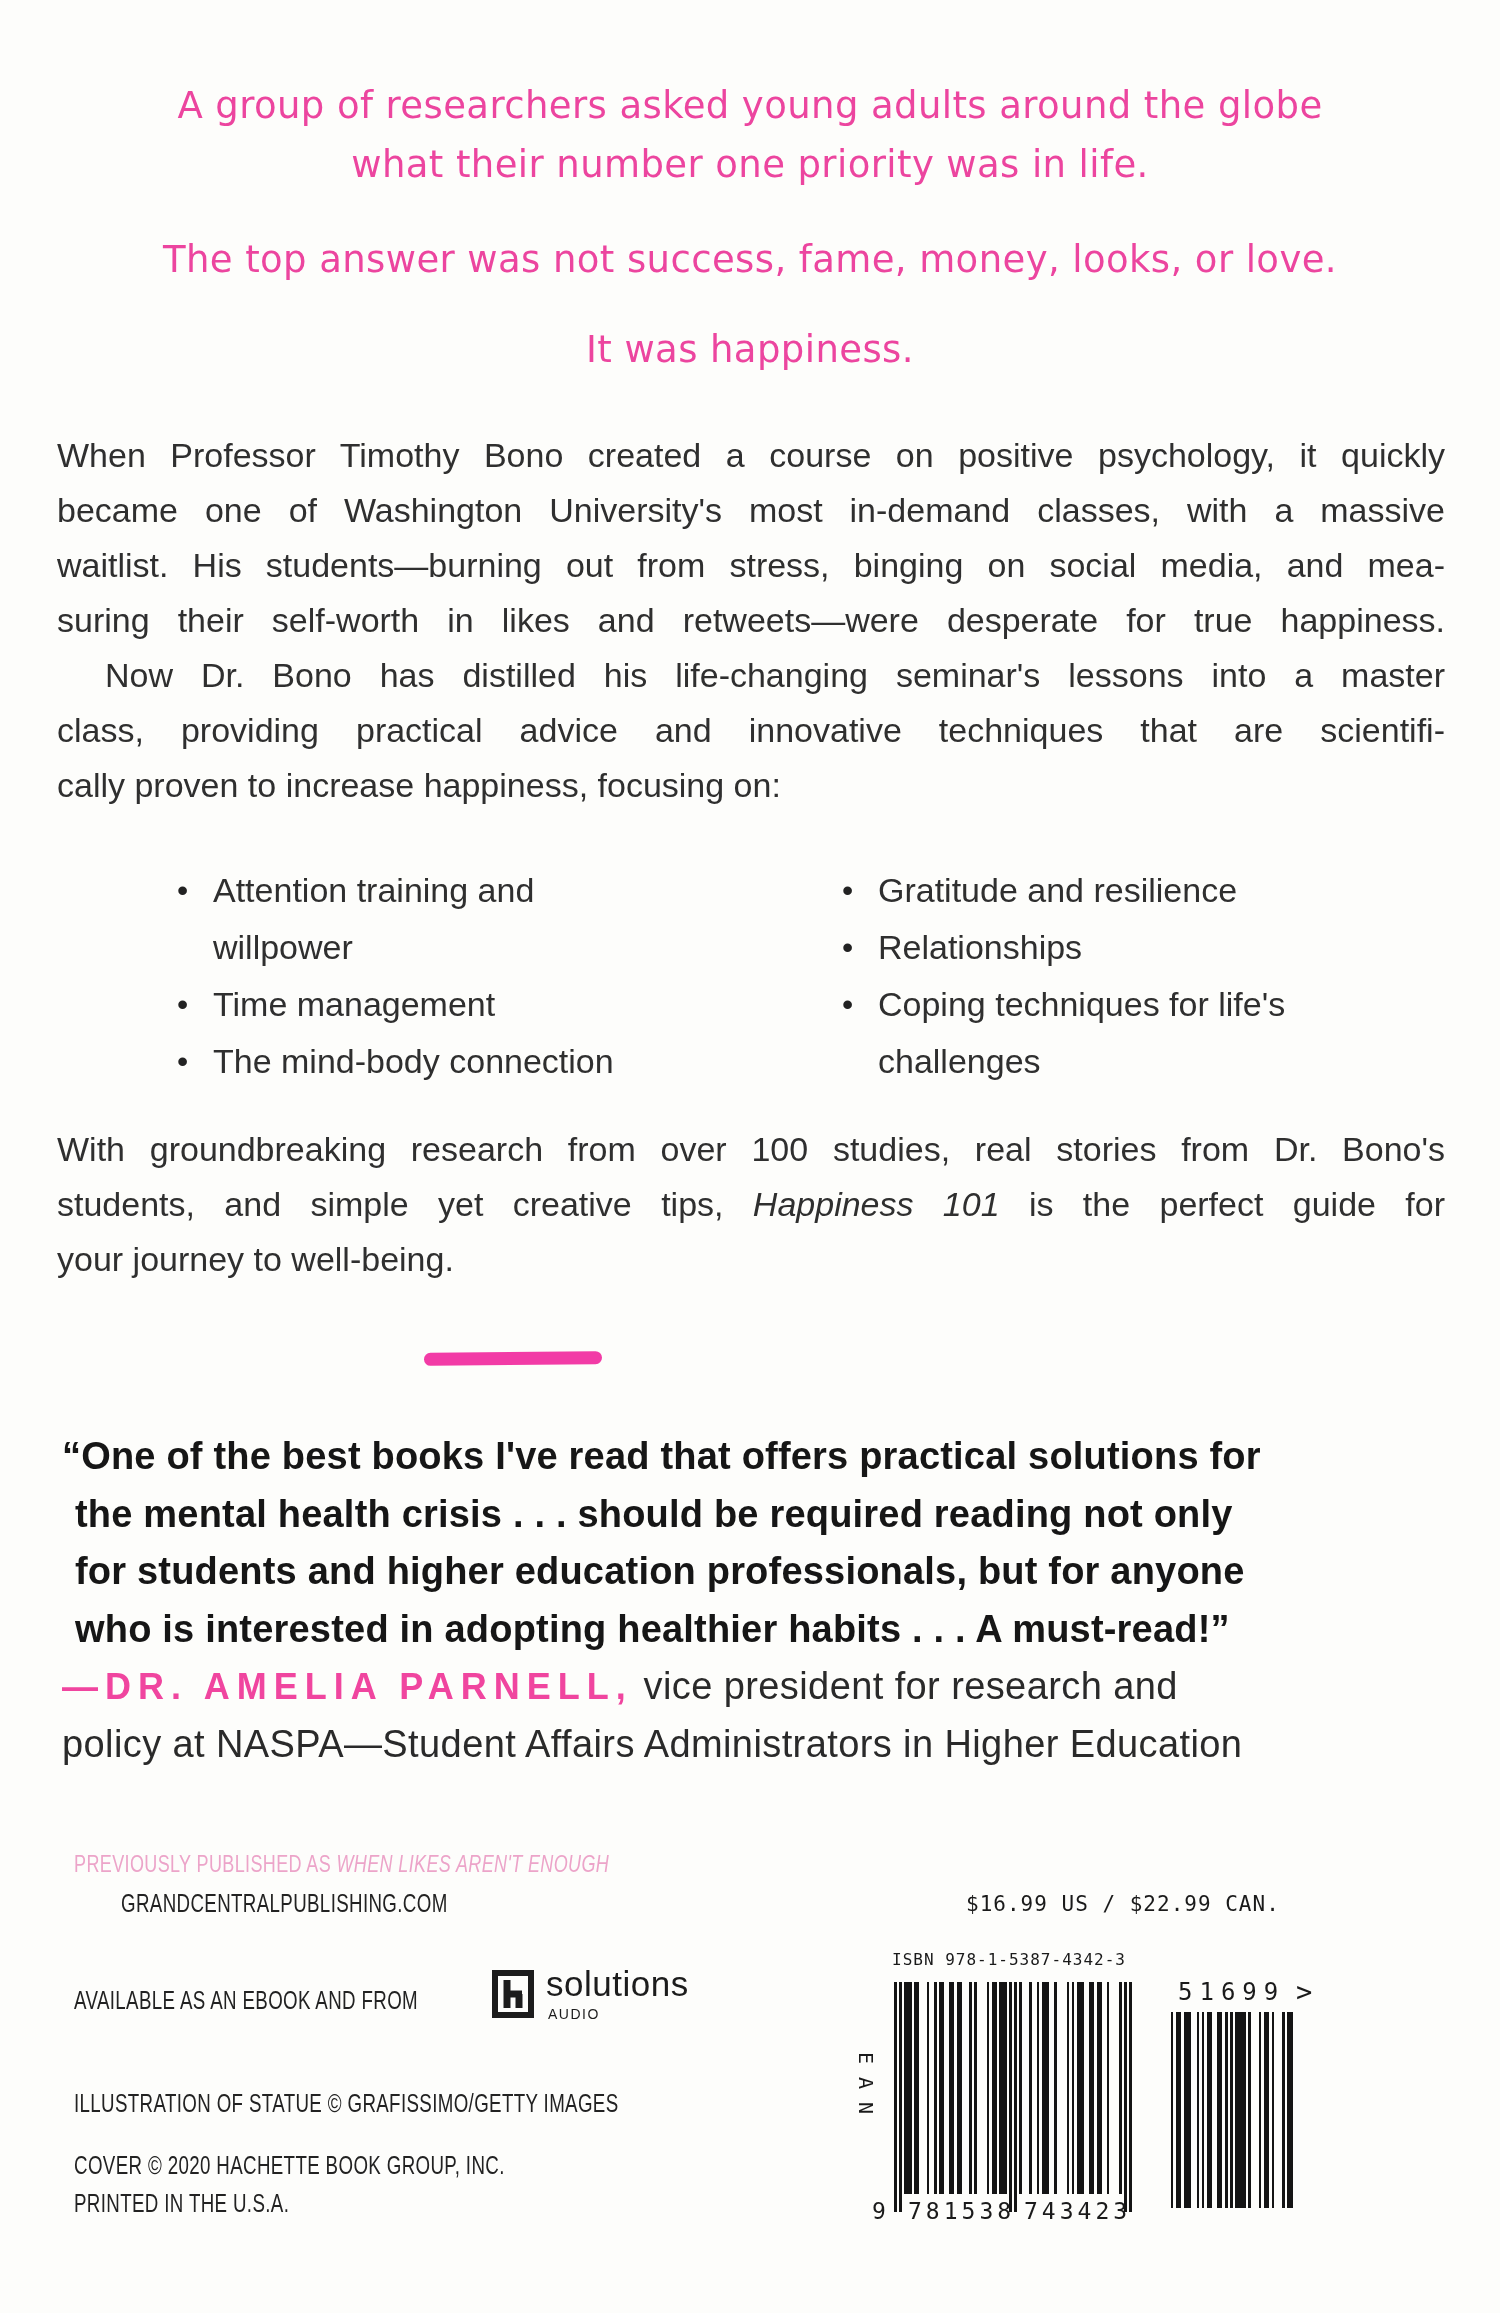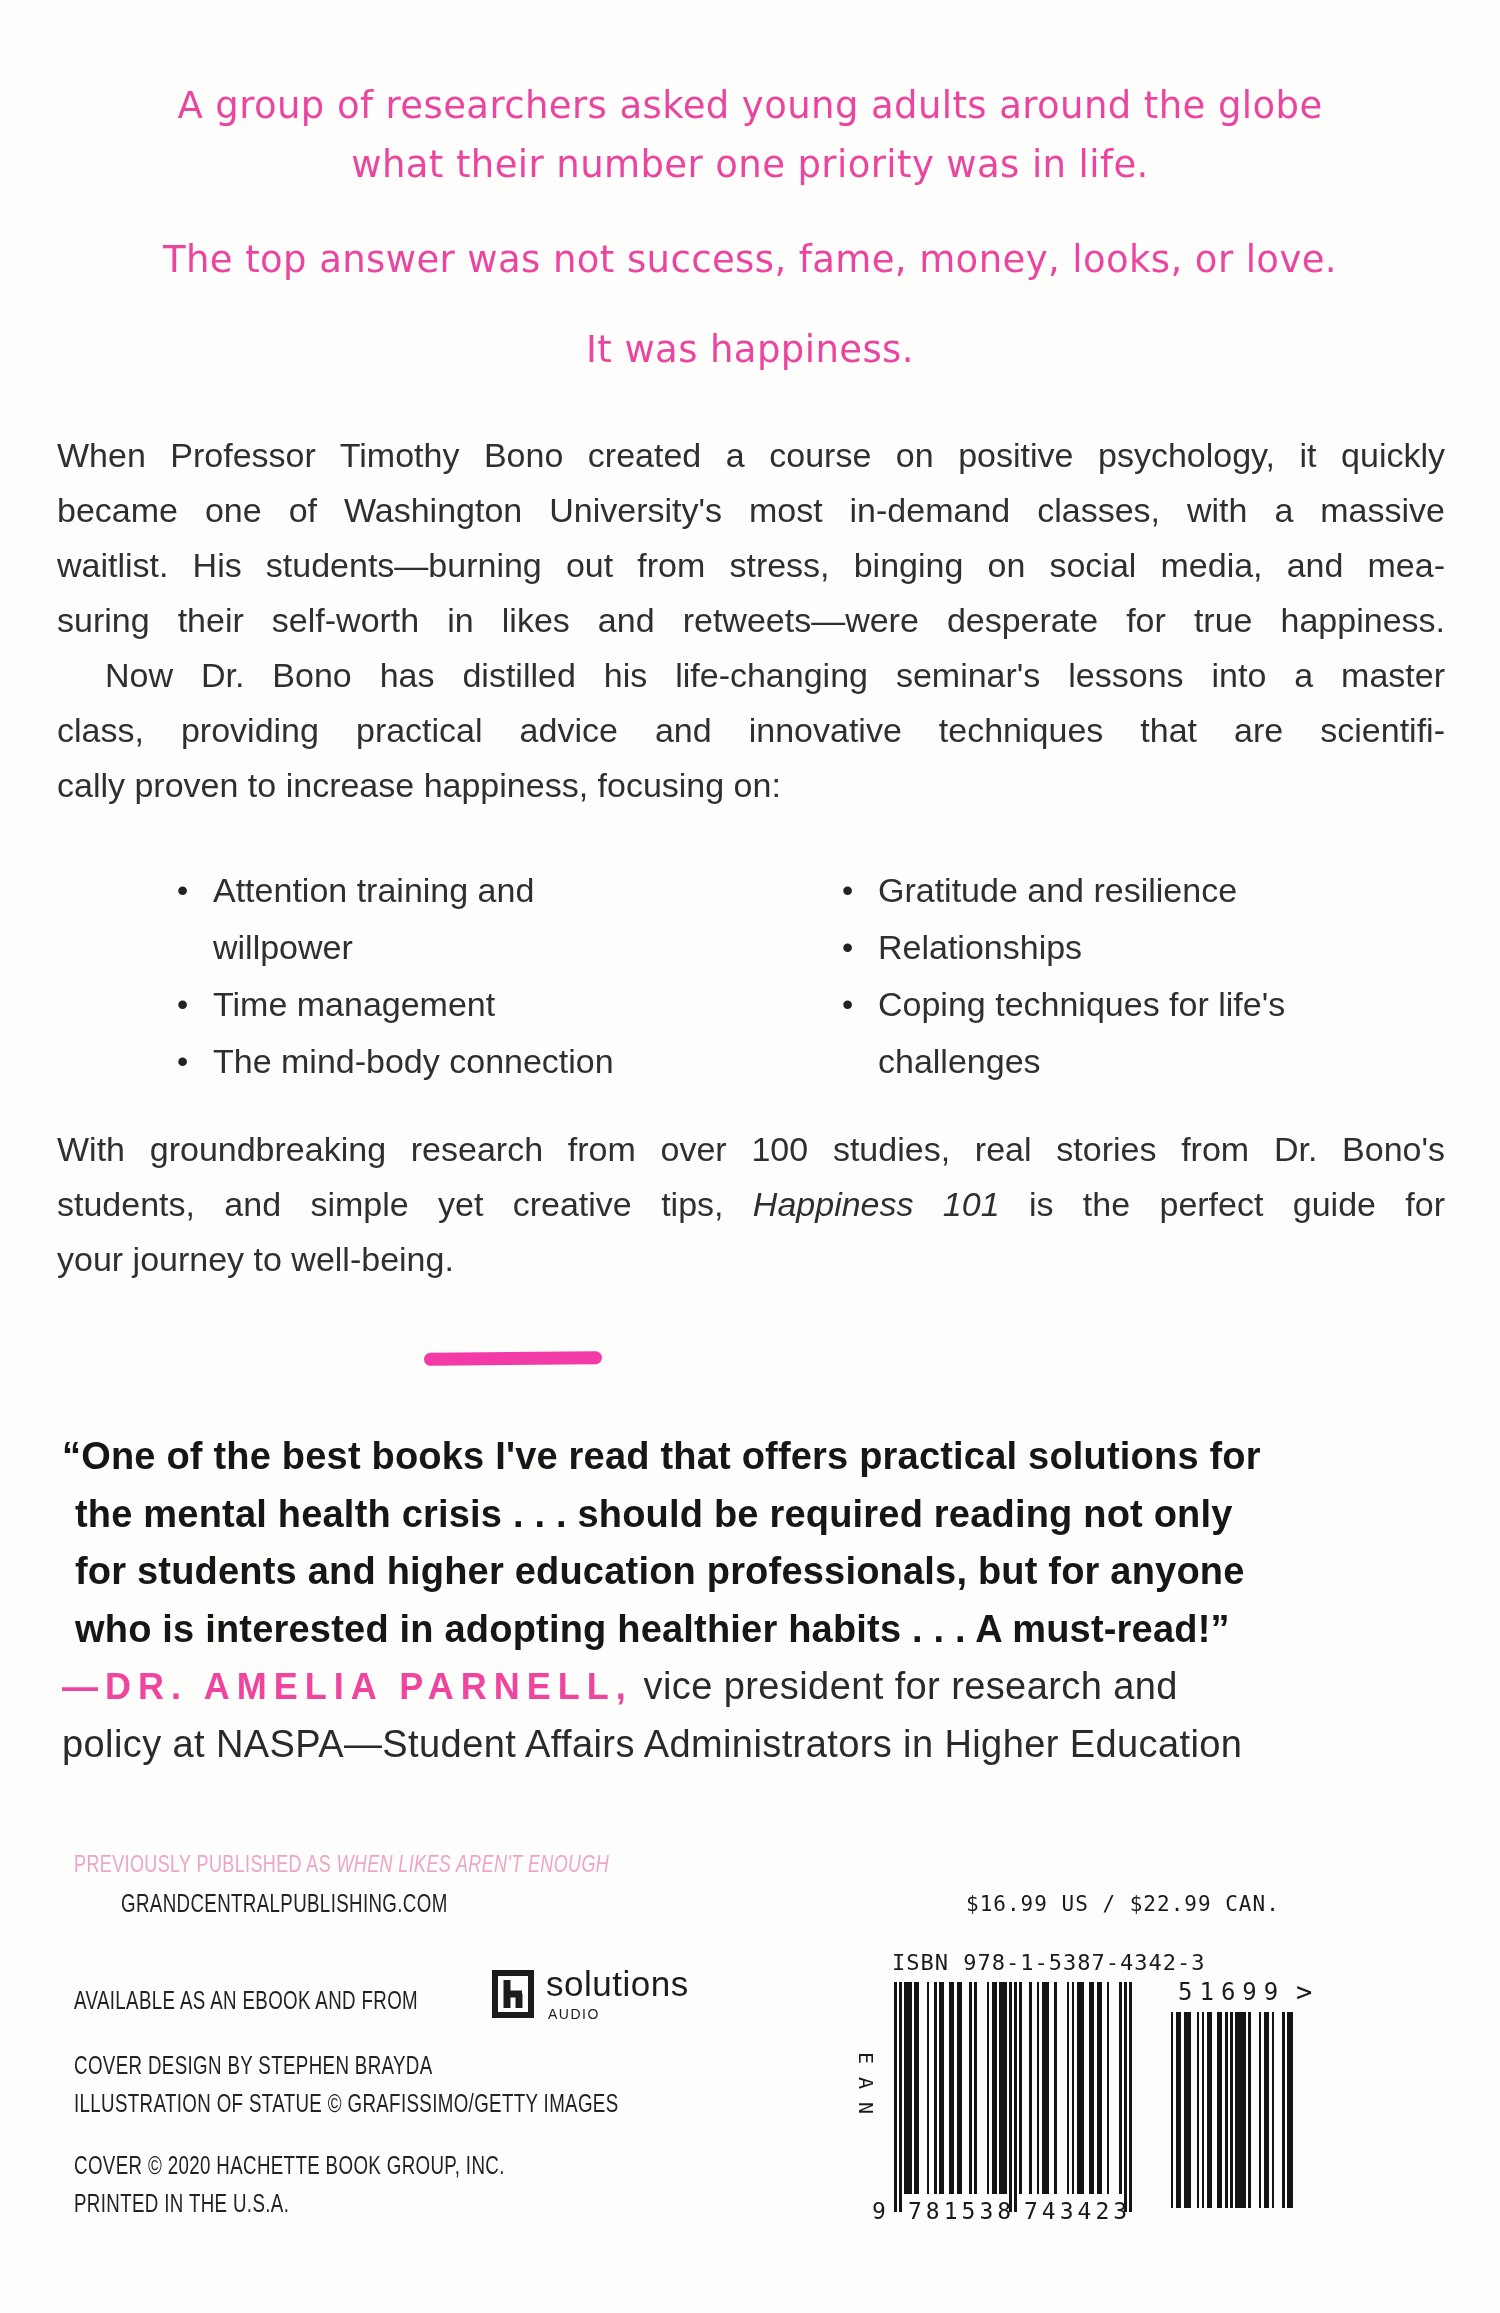--- a/index.html
+++ b/index.html
@@ -54,21 +54,21 @@
   #credit-illustration{top:2088px;}
   #credit-copyright{top:2150px;}
   #credit-printed{top:2188px;}
   
   #hachette-logo{left:492px;top:1970px;width:42px;height:48px;}
   #hachette-word{left:546px;top:1964px;font-size:35px;color:#1c1c1c;letter-spacing:.5px;}
   #hachette-audio{left:548px;top:2006px;font-size:14px;color:#1c1c1c;letter-spacing:1.5px;}
   
   .mono{font-family:"DejaVu Sans Mono",monospace;color:#1a1a1a;}
   #price{left:966px;top:1892px;font-size:21px;letter-spacing:1px;}
-  #isbn{left:892px;top:1950px;font-size:22px;letter-spacing:1px;}
+  #isbn{left:892px;top:1950px;font-size:16px;letter-spacing:1px;}
   #main-barcode{left:894px;top:1982px;display:flex;align-items:flex-start;}
   #addon-barcode{left:1168px;top:2012px;display:flex;align-items:flex-start;}
   .bar-digit{top:2198px;font-size:23px;letter-spacing:4px;}
   #bar-digit-1{left:872px;}
   #bar-digit-2{left:908px;}
   #bar-digit-3{left:1024px;}
   #price-code{left:1178px;top:1978px;font-size:24px;letter-spacing:7px;}
   #price-code-arrow{left:1296px;top:1976px;font-size:27px;}
   #ean-label{left:878px;top:2052px;font-size:20px;letter-spacing:13px;
              transform:rotate(90deg);transform-origin:left top;white-space:nowrap;}
@@ -133,23 +133,20 @@
     <span class="cond">AVAILABLE AS AN EBOOK AND FROM</span>
   </div>
   <svg class="abs" id="hachette-logo" viewBox="0 0 42 48">
     <rect x="3" y="3" width="36" height="42" fill="none" stroke="#1c1c1c" stroke-width="6"></rect>
     <line x1="15" y1="10" x2="15" y2="38" stroke="#1c1c1c" stroke-width="7"></line>
     <line x1="12" y1="24" x2="30" y2="24" stroke="#1c1c1c" stroke-width="7"></line>
     <line x1="27" y1="24" x2="27" y2="38" stroke="#1c1c1c" stroke-width="7"></line>
   </svg>
   <div class="abs" id="hachette-word">solutions</div>
   <div class="abs" id="hachette-audio">AUDIO</div>
-  <div class="abs credit" id="credit-design">
-    <span class="cond">COVER DESIGN BY STEPHEN BRAYDA</span>
-  </div>
   <div class="abs credit" id="credit-illustration">
     <span class="cond">ILLUSTRATION OF STATUE © GRAFISSIMO/GETTY IMAGES</span>
   </div>
   <div class="abs credit" id="credit-copyright">
     <span class="cond">COVER © 2020 HACHETTE BOOK GROUP, INC.</span>
   </div>
   <div class="abs credit" id="credit-printed">
     <span class="cond">PRINTED IN THE U.S.A.</span>
   </div>
 

